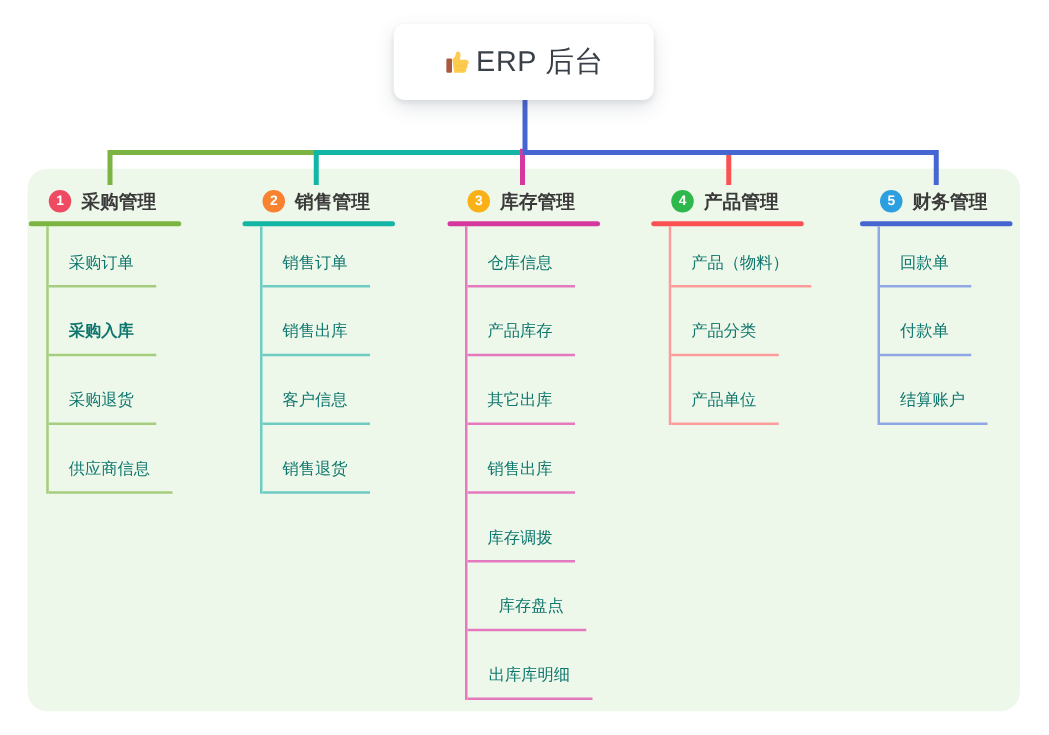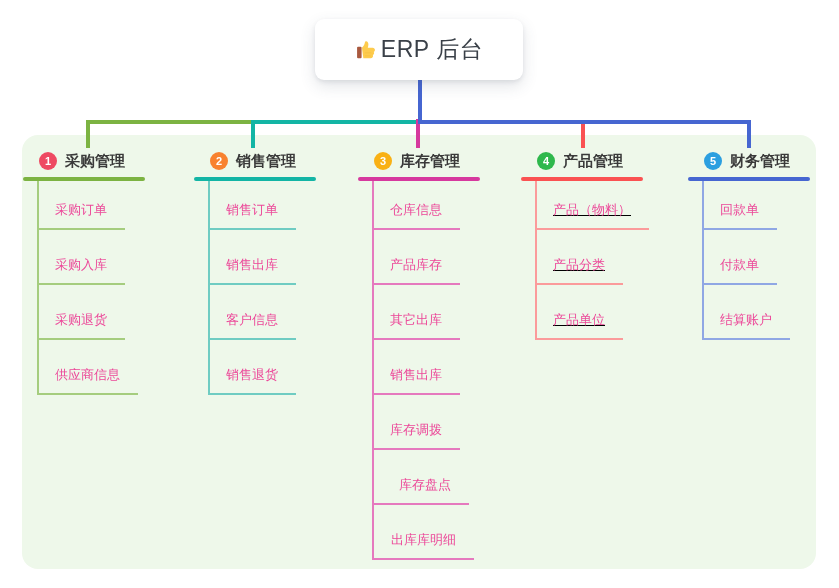--- a/index.html
+++ b/index.html
@@ -26,21 +26,21 @@
   }
   .branch-title { font-size:15px; font-weight:600; color:#3a3a3a; white-space:nowrap; }
   .branch-underline { height:4px; width:122px; border-radius:2px; }
 
   .children { margin-left:14px; border-left:2px solid transparent; width:max-content; }
   .child-row { height:55px; display:flex; align-items:flex-end; }
   .child-row.first { height:49px; }
   .child-cell {
     display:inline-block; padding:0 18px 9px 16px;
     border-bottom:2px solid transparent;
-    font-size:13px; color:#ec4899; white-space:nowrap;
+    font-size:13px; color:#0f766e; white-space:nowrap;
   }
 </style>
 </head>
 <body>
 
 <div class="canvas">
 
   <div class="panel" style="background: rgb(238, 248, 234);"></div>
 
   <svg class="connectors" width="839" height="588" viewBox="0 0 839 588" fill="none">
@@ -65,21 +65,21 @@
     <div class="branch-title-row">
       <span class="badge" style="background: rgb(238, 74, 98);">1</span>
       <span class="branch-title">采购管理</span>
     </div>
     <div class="branch-underline" style="background: rgb(124, 179, 66);"></div>
     <div class="children" style="border-left-color: rgb(165, 205, 126);">
       <div class="child-row first">
         <span class="child-cell" style="border-bottom-color: rgb(165, 205, 126);">采购订单</span>
       </div>
       <div class="child-row">
-        <span class="child-cell" style="border-bottom-color: rgb(165, 205, 126);">采购入库</span>
+        <span class="child-cell" style="border-bottom-color: rgb(165, 205, 126); font-weight: bold;">采购入库</span>
       </div>
       <div class="child-row">
         <span class="child-cell" style="border-bottom-color: rgb(165, 205, 126);">采购退货</span>
       </div>
       <div class="child-row">
         <span class="child-cell" style="border-bottom-color: rgb(165, 205, 126);">供应商信息</span>
       </div>
     </div>
   </div>
 
@@ -135,21 +135,21 @@
       </div>
     </div>
   </div>
 
   <div class="branch" style="left:521px">
     <div class="branch-title-row">
       <span class="badge" style="background: rgb(46, 184, 76);">4</span>
       <span class="branch-title">产品管理</span>
     </div>
     <div class="branch-underline" style="background: rgb(250, 82, 82);"></div>
-    <div class="children" style="border-left-color: rgb(251, 155, 155); text-decoration: underline;">
+    <div class="children" style="border-left-color: rgb(251, 155, 155);">
       <div class="child-row first">
         <span class="child-cell" style="border-bottom-color: rgb(251, 155, 155);">产品（物料）</span>
       </div>
       <div class="child-row">
         <span class="child-cell" style="border-bottom-color: rgb(251, 155, 155);">产品分类</span>
       </div>
       <div class="child-row">
         <span class="child-cell" style="border-bottom-color: rgb(251, 155, 155);">产品单位</span>
       </div>
     </div>

